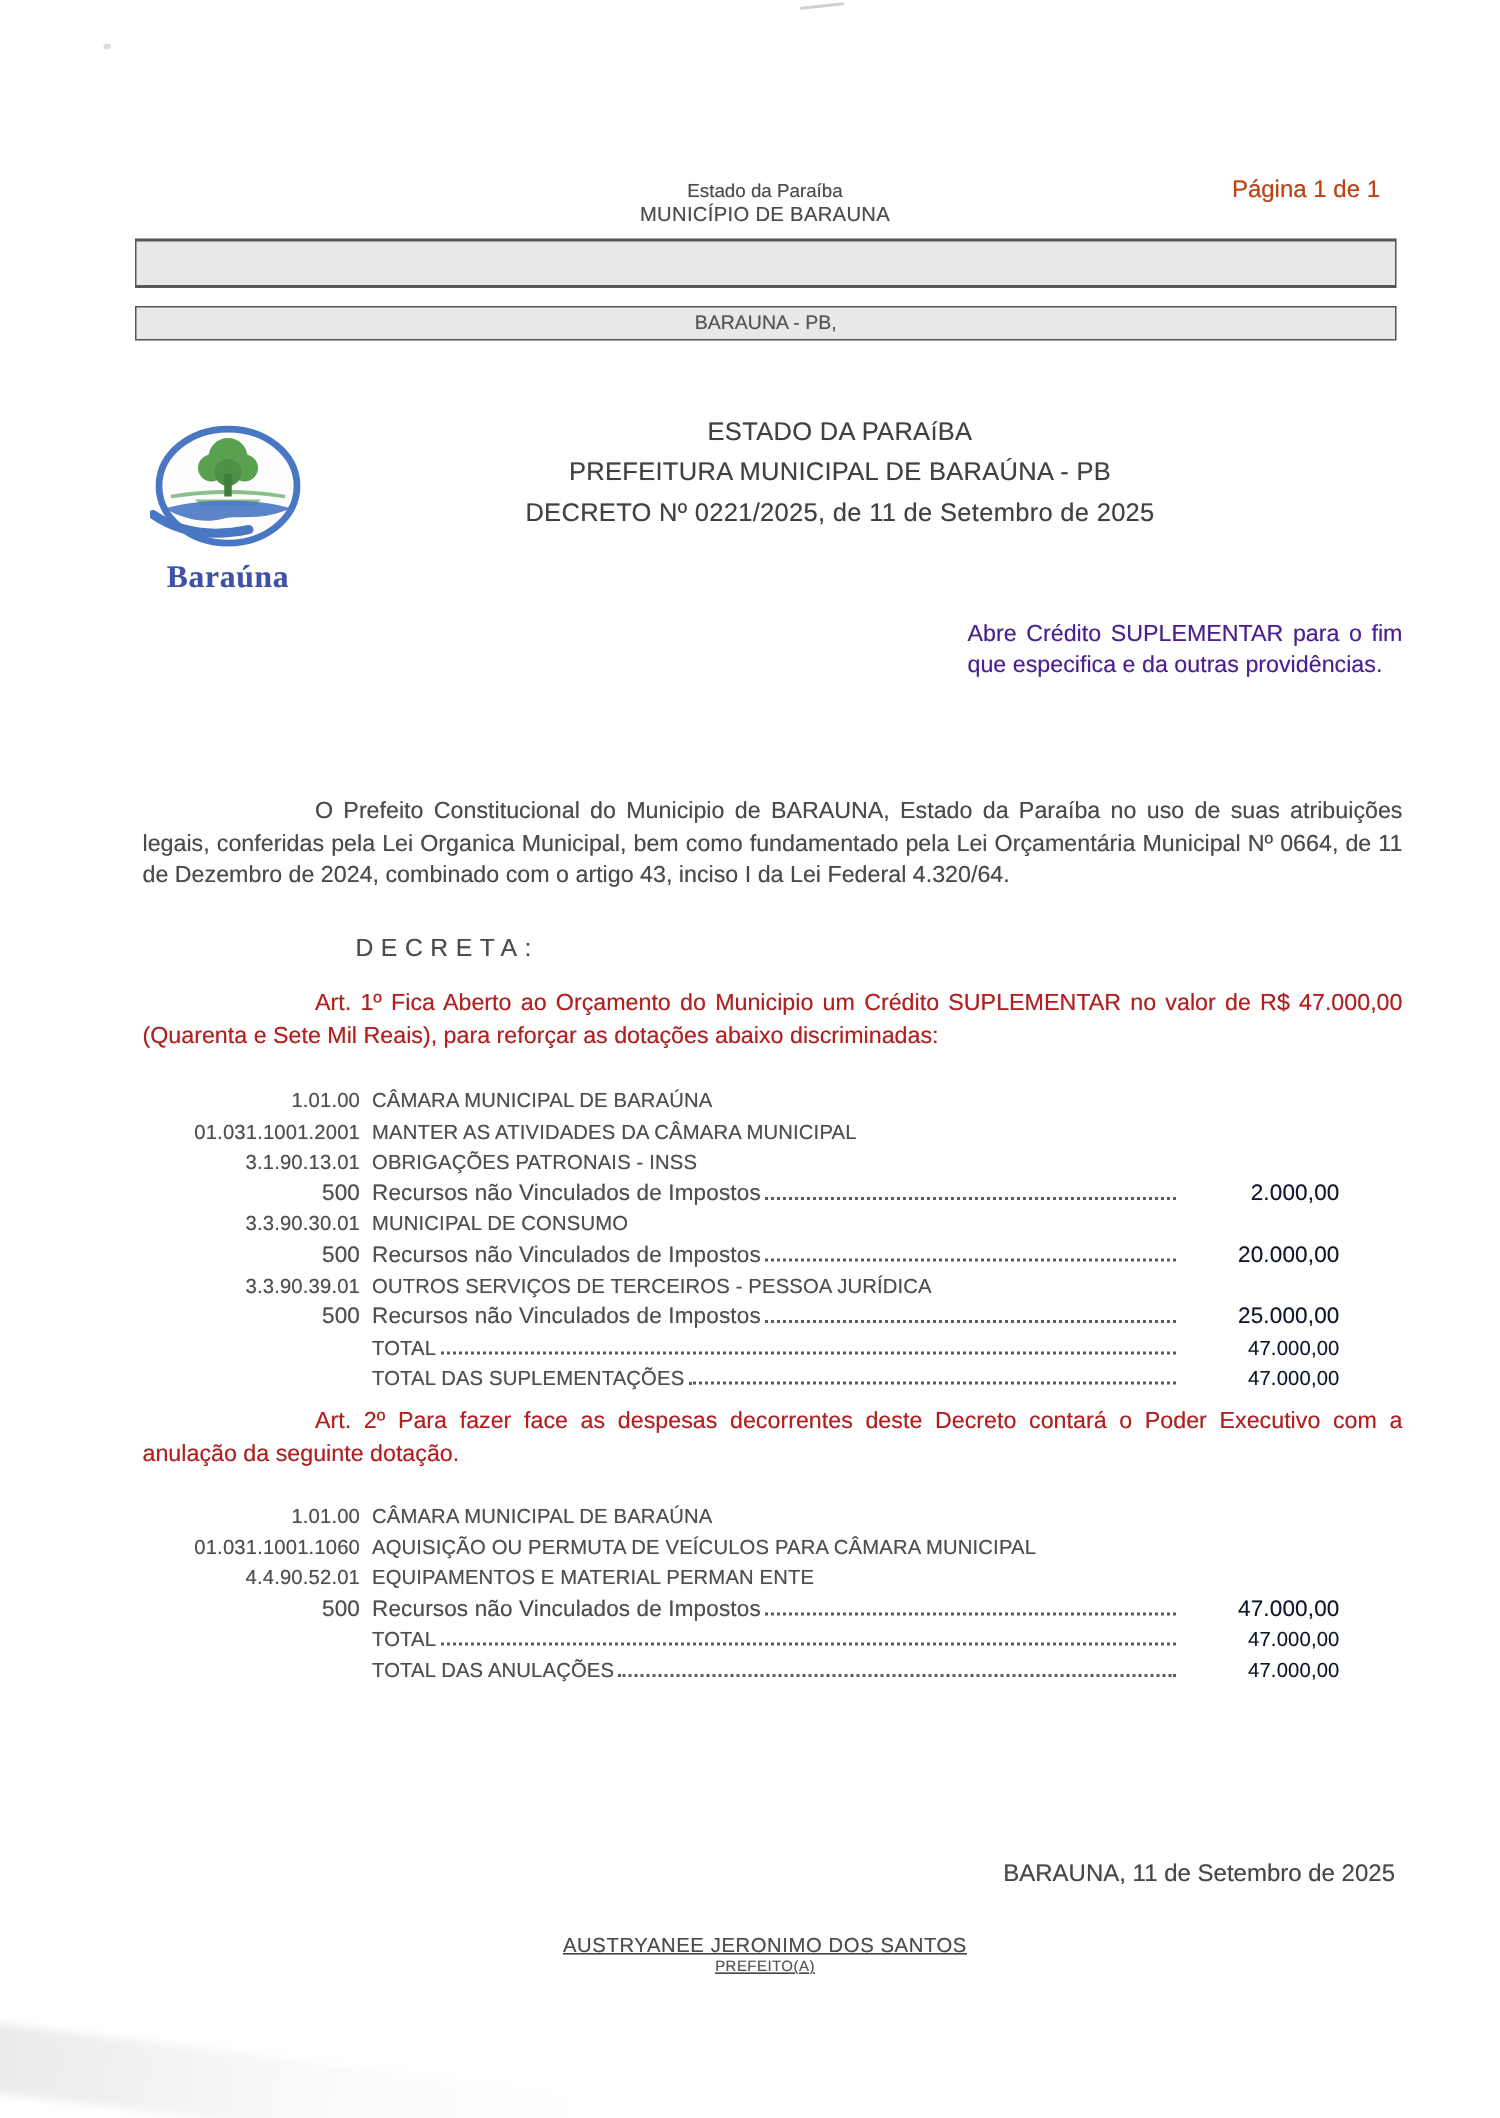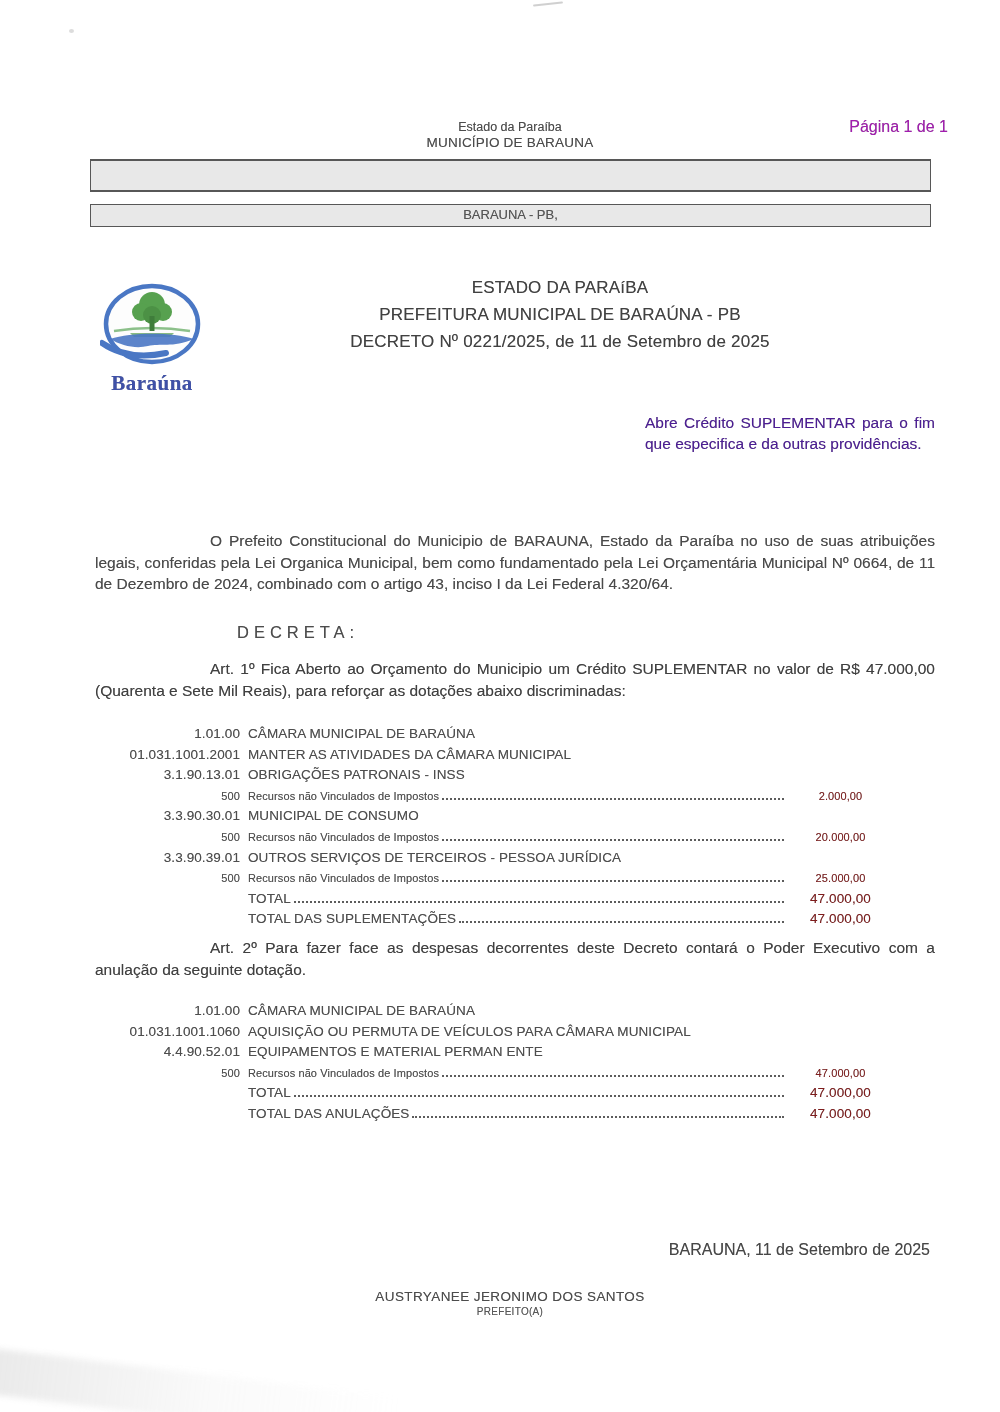--- a/index.html
+++ b/index.html
@@ -18,21 +18,21 @@
     background:#dcdcdc; border-radius:50%; }
   .artifact-bottom { position:absolute; left:-30px; top:1372px; width:430px; height:46px;
     background:linear-gradient(90deg, rgba(190,190,190,.35), rgba(220,220,220,.15) 55%, rgba(255,255,255,0));
     transform:rotate(7deg); filter:blur(3px); }
 
   
   .doc-head { position:absolute; left:90px; top:120px; width:840px; text-align:center;
     line-height:15px; color:#4c4c4c; }
   .head-state { font-size:12.5px; }
   .head-muni  { font-size:13.5px; letter-spacing:.2px; }
-  .page-indicator { position:absolute; top:118px; right:52px; font-size:16px; color:#a21caf; }
+  .page-indicator { position:absolute; top:118px; right:80px; font-size:16px; color:#c2410c; }
 
   .bar { position:absolute; left:90px; width:841px;
     background:var(--bar-fill,#e8e8e8); border:2px solid var(--bar-border,#575757); }
   .bar1 { top:159px; height:33px; border-width:2px 1px 2px 1px; }
   .bar2 { top:204px; height:23px; font-size:13px; color:#555; text-align:center;
     line-height:19px; border-width:1.5px 1px 1.5px 1px; }
 
   
   .logo { position:absolute; left:100px; top:283px; width:104px; text-align:center; }
   .logo-text { font-family:"Liberation Serif","DejaVu Serif",serif; font-weight:bold;
@@ -46,42 +46,42 @@
   .summary { position:absolute; left:645px; top:412px; width:290px; font-size:15.5px;
     line-height:21px; text-align:justify; color:#4c1d95; }
 
   .preamble { position:absolute; left:95px; top:530px; width:840px; font-size:15.5px;
     line-height:21.5px; text-align:justify; text-indent:115px; color:#4a4a4a; }
 
   .decreta { position:absolute; left:237px; top:623px; font-size:16.5px;
     letter-spacing:5px; color:#4c4c4c; }
 
   .article { position:absolute; left:95px; width:840px; font-size:15.5px;
-    line-height:21.5px; text-align:justify; text-indent:115px; color:#404040; }
+    line-height:21.5px; text-align:justify; text-indent:115px; color:#b91c1c; }
   .art1 { top:658px; }
   .art2 { top:937px; }
   .art3 { top:1143px; text-indent:140px; text-align:left; }
 
   
   .btable { position:absolute; left:95px; width:800px; }
   .t1 { top:727px; }
   .t2 { top:1004px; }
   .trow { display:flex; align-items:baseline; margin-bottom:6.6px; font-size:13.5px;
     line-height:14px; color:#4e4e4e; letter-spacing:.1px; }
-  .trow.small { font-size:11px; }
+  .trow.small { font-size:15px; }
   .trow.gap { margin-top:4.5px; }
   .c-code { flex:none; width:145px; text-align:right; white-space:nowrap; }
   .mid { flex:none; width:540px; margin-left:8px; display:flex; align-items:baseline; min-width:0; }
   .c-desc { white-space:nowrap; }
   .c-leader { flex:1; border-bottom:2px dotted #5c5c5c; margin:0 4px 2px 3px; min-width:0; }
-  .c-value { flex:none; width:105px; text-align:center; white-space:nowrap; color:#7f1d1d; }
+  .c-value { flex:none; width:105px; text-align:right; white-space:nowrap; color:#0f172a; }
 
   .dateline { position:absolute; left:90px; top:1241px; width:840px; text-align:right;
     font-size:16px; color:#474747; }
-  .sig { position:absolute; left:90px; top:1289px; width:840px; text-align:center; }
+  .sig { position:absolute; left:90px; top:1289px; width:840px; text-align:center;text-decoration:underline; }
   .sig-name { font-size:13.5px; letter-spacing:.4px; color:#4c4c4c; }
   .sig-role { font-size:10px; letter-spacing:.3px; color:#585858; margin-top:2px; }
 </style>
 </head>
 <body>
 
 <div class="page">
 
   <div class="artifact-top"></div>
   <div class="artifact-dot"></div>

